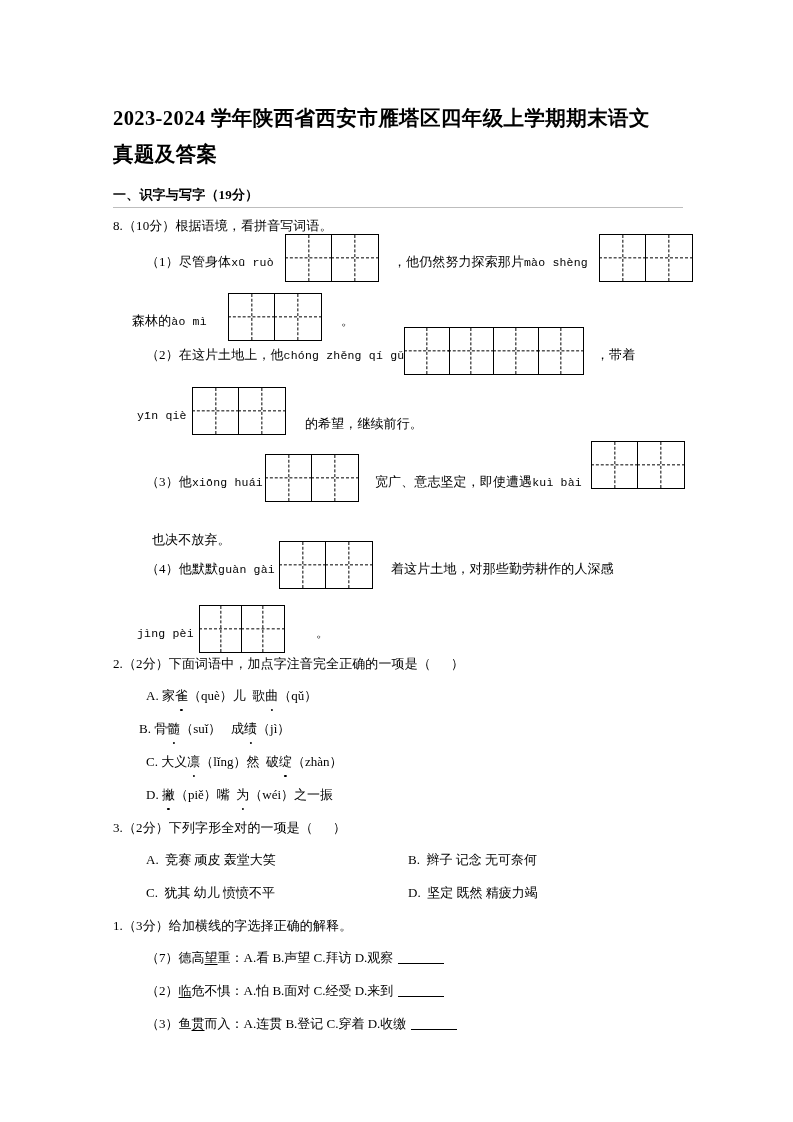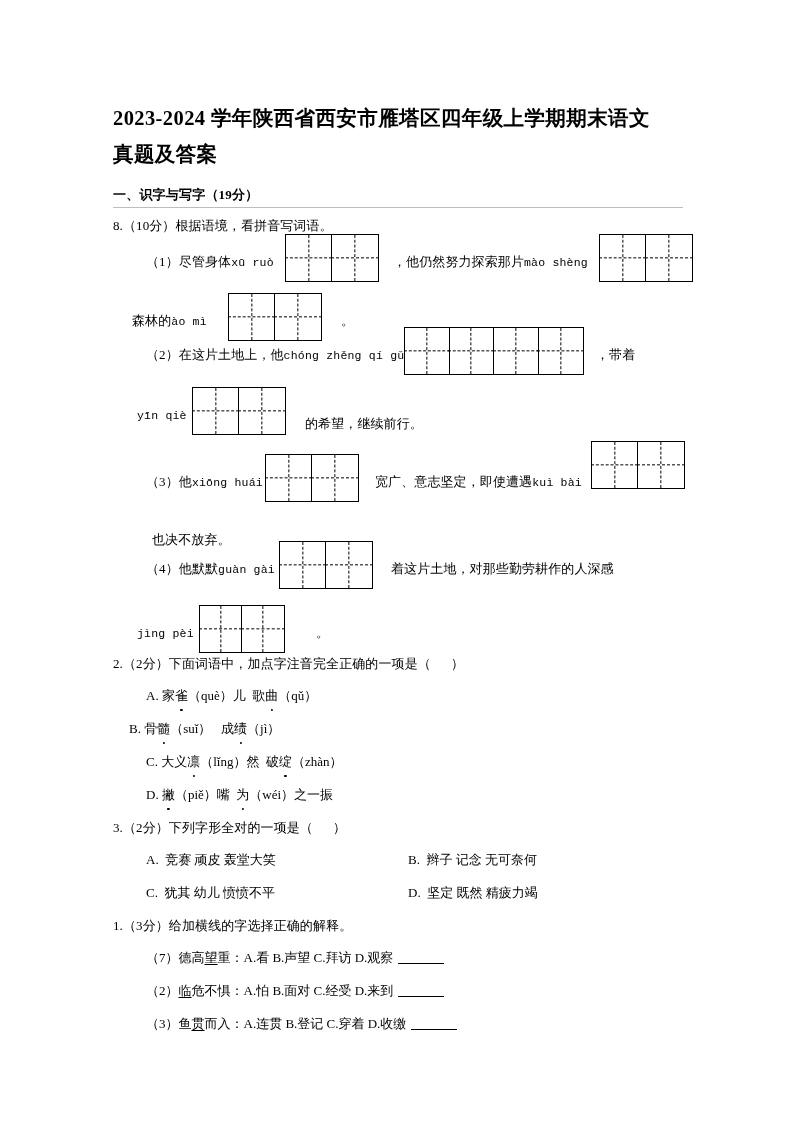--- a/index.html
+++ b/index.html
@@ -207,21 +207,21 @@
   <div class="grid" style="left:199px; top:605px; width:86px; height:48px;">
     <div class="cell" style="width:43px;"></div>
     <div class="cell" style="width:43px;"></div>
   </div>
   <div class="t" style="left:316px; top:623px;">。</div>
 
   <div class="t" style="left:113px; top:654px;">2.（2分）下面词语中，加点字注音完全正确的一项是（      ）</div>
 
   <div class="opt-row" style="left:146px; top:686px;"><span>A.</span> <span>家</span><span class="dot-wrap">雀</span><span>（què）儿  歌</span><span class="dot-wrap">曲</span><span>（qǔ）</span></div>
 
-  <div class="opt-row" style="left:129px; top:719px;"><span>B.</span> <span>骨</span><span class="dot-wrap">髓</span><span>（suǐ）   成</span><span class="dot-wrap">绩</span><span>（jì）</span></div>
+  <div class="opt-row" style="left:139px; top:719px;"><span>B.</span> <span>骨</span><span class="dot-wrap">髓</span><span>（suǐ）   成</span><span class="dot-wrap">绩</span><span>（jì）</span></div>
 
   <div class="opt-row" style="left:146px; top:752px;"><span>C.</span> <span>大义</span><span class="dot-wrap">凛</span><span>（lǐng）然  破</span><span class="dot-wrap">绽</span><span>（zhàn）</span></div>
 
   <div class="opt-row" style="left:146px; top:785px;"><span>D.</span> <span class="dot-wrap">撇</span><span>（piě）嘴  </span><span class="dot-wrap">为</span><span>（wéi）之一振</span></div>
 
   <div class="t" style="left:113px; top:818px;">3.（2分）下列字形全对的一项是（      ）</div>
 
   <div class="opt-row" style="left:146px; top:850px;">A.  竞赛 顽皮 轰堂大笑</div>
   <div class="opt-row" style="left:408px; top:850px;">B.  辫子 记念 无可奈何</div>
   <div class="opt-row" style="left:146px; top:883px;">C.  犹其 幼儿 愤愤不平</div>

